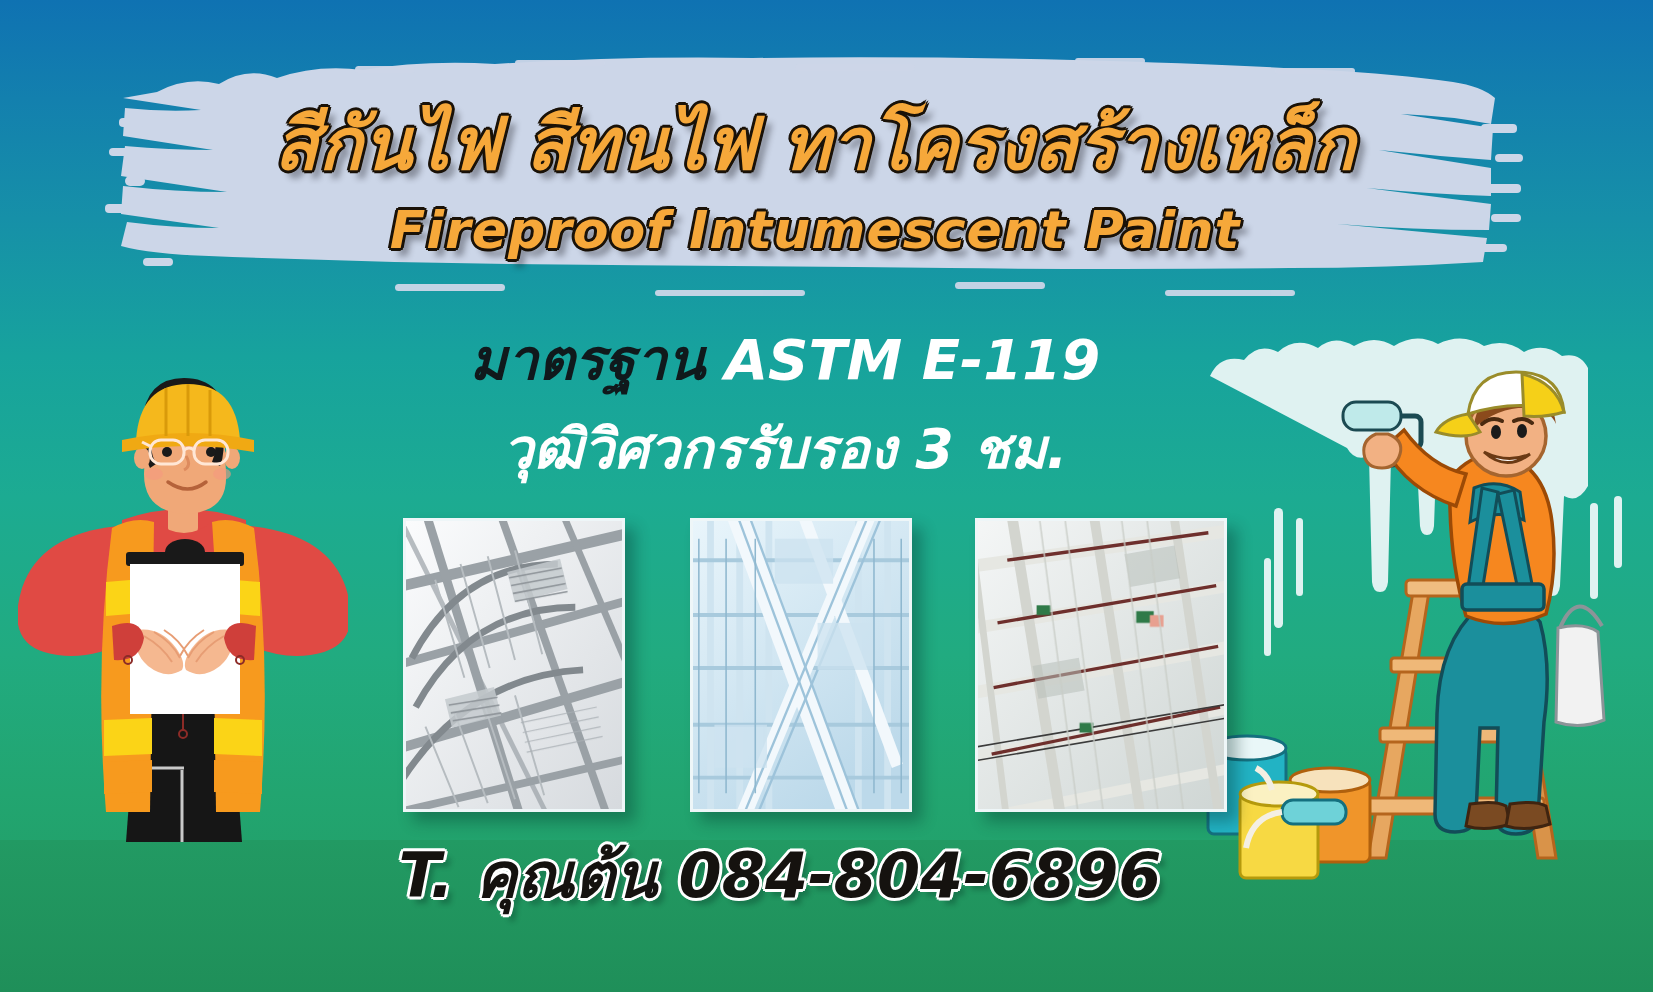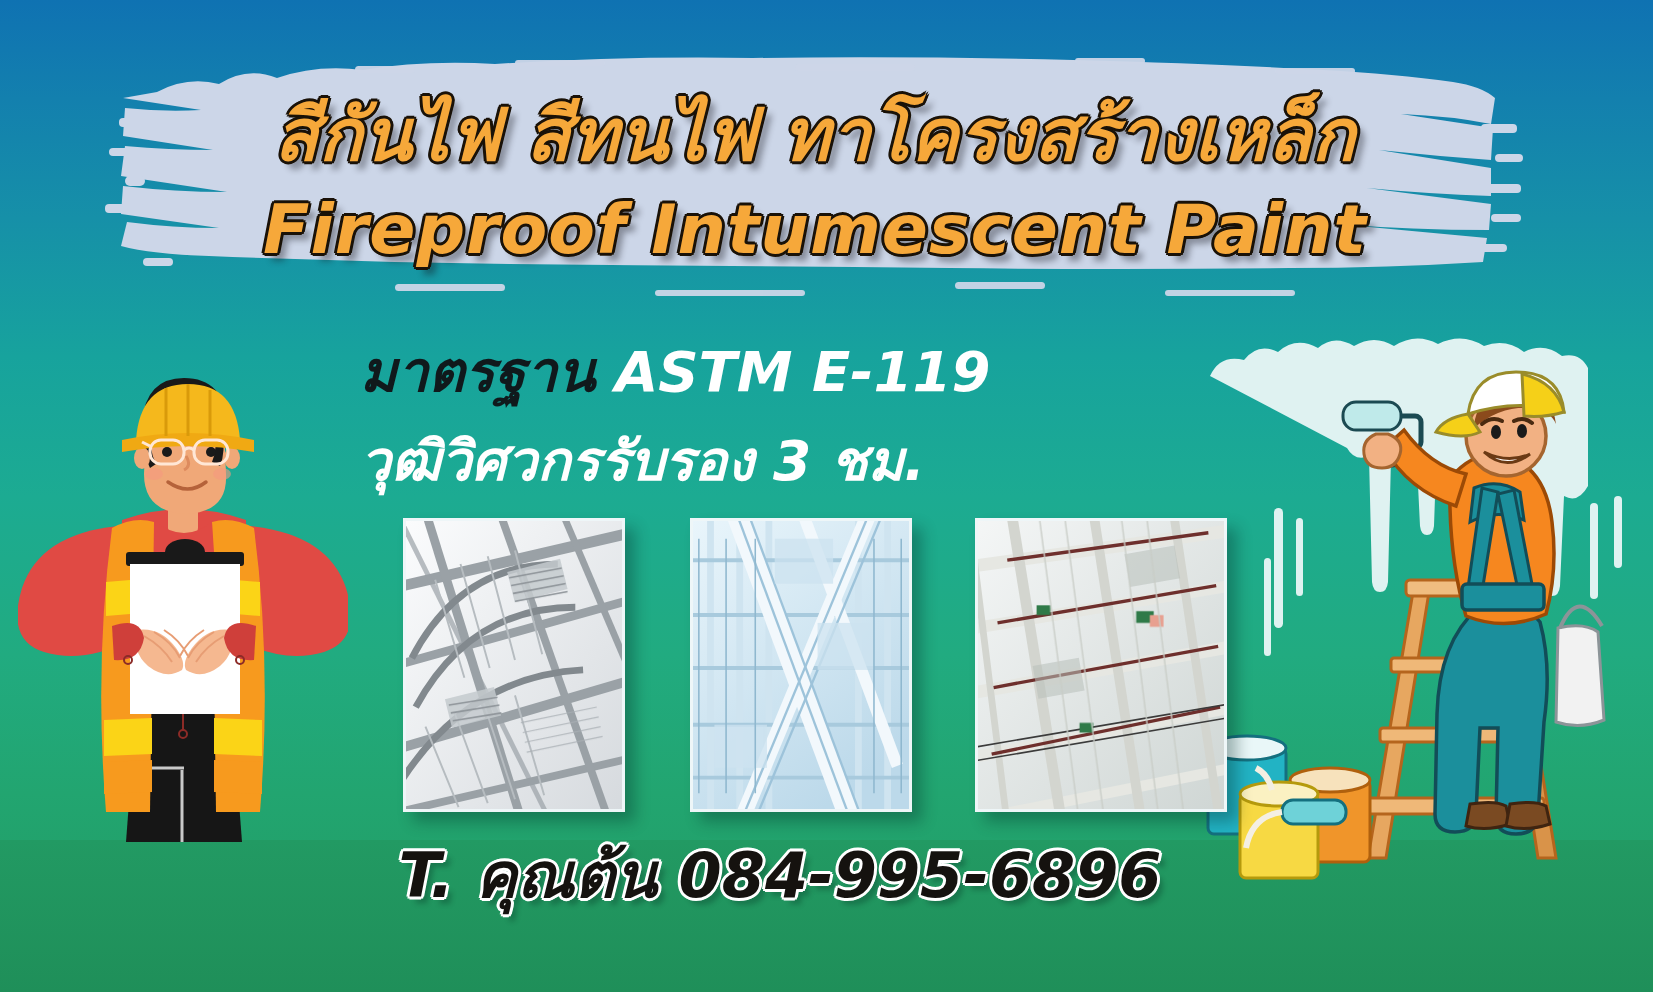--- a/index.html
+++ b/index.html
@@ -51,25 +51,26 @@
     letter-spacing:.5px;
     white-space:nowrap;
     text-shadow:
       -2px -2px 0 #1a1208, 2px -2px 0 #1a1208,
       -2px  2px 0 #1a1208, 2px  2px 0 #1a1208,
       -3px  0   0 #1a1208, 3px  0   0 #1a1208,
       0 -3px 0 #1a1208, 0 3px 0 #1a1208,
       7px 8px 6px rgba(20,20,30,.38);
   }
   .hl-thai { font-size:72px; line-height:1.08; }
-  .hl-en   { font-size:68px; line-height:1.08; letter-spacing:1px; }
+  .hl-en   { font-size:52px; line-height:1.08; letter-spacing:1px; }
 
   
   #mid-text {
-    position:absolute; left:360px; top:338px; width:850px;
+    position:absolute; left:360px; top:326px; width:850px;
+    text-align:center;
   }
   .mid-line1 {
     font-size:56px; font-weight:900; font-style:italic; line-height:1.22;
     white-space:nowrap;
   }
   .mid-line1 .dark  { color:#10191c; }
   .mid-line1 .light { color:#ffffff; }
   .mid-line2 {
     margin-top:22px;
     font-size:55px; font-weight:700; font-style:italic; color:#ffffff;
@@ -456,15 +457,15 @@
         <rect x="176" y="96" width="14" height="12" fill="#e8a090"></rect>
         <rect x="60" y="86" width="14" height="10" fill="#2f7a48"></rect>
         <rect x="104" y="206" width="14" height="10" fill="#2f7a48"></rect>
       </g>
       <g stroke="#c9cdc7" stroke-width="1.4" fill="none">
         <path d="M62 -10 L104 310 M88 -10 L130 310 M146 -10 L186 310 M172 -10 L212 310"></path>
       </g>
     </svg>
   </div>
 
-  <div id="phone">T. คุณต้น 084-995-6896</div>
+  <div id="phone">T. คุณต้น 084-804-6896</div>
 
 </div>
 
 </body></html>

